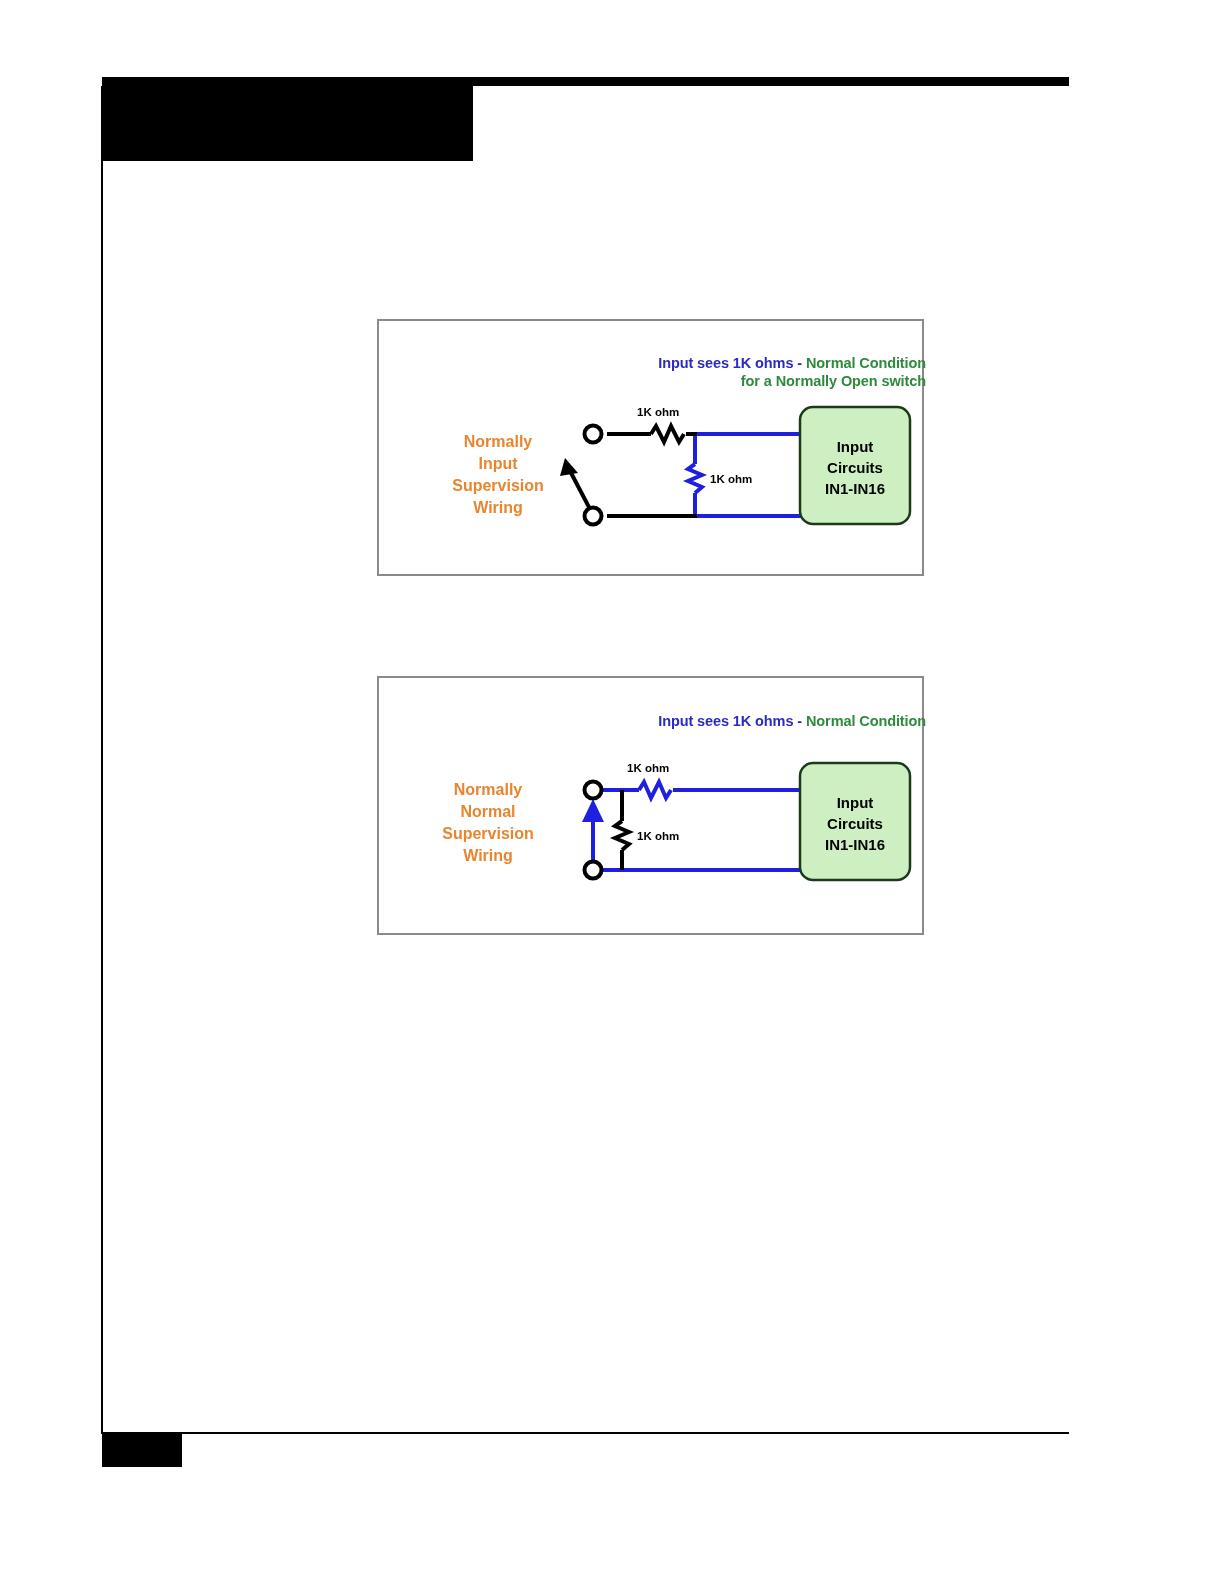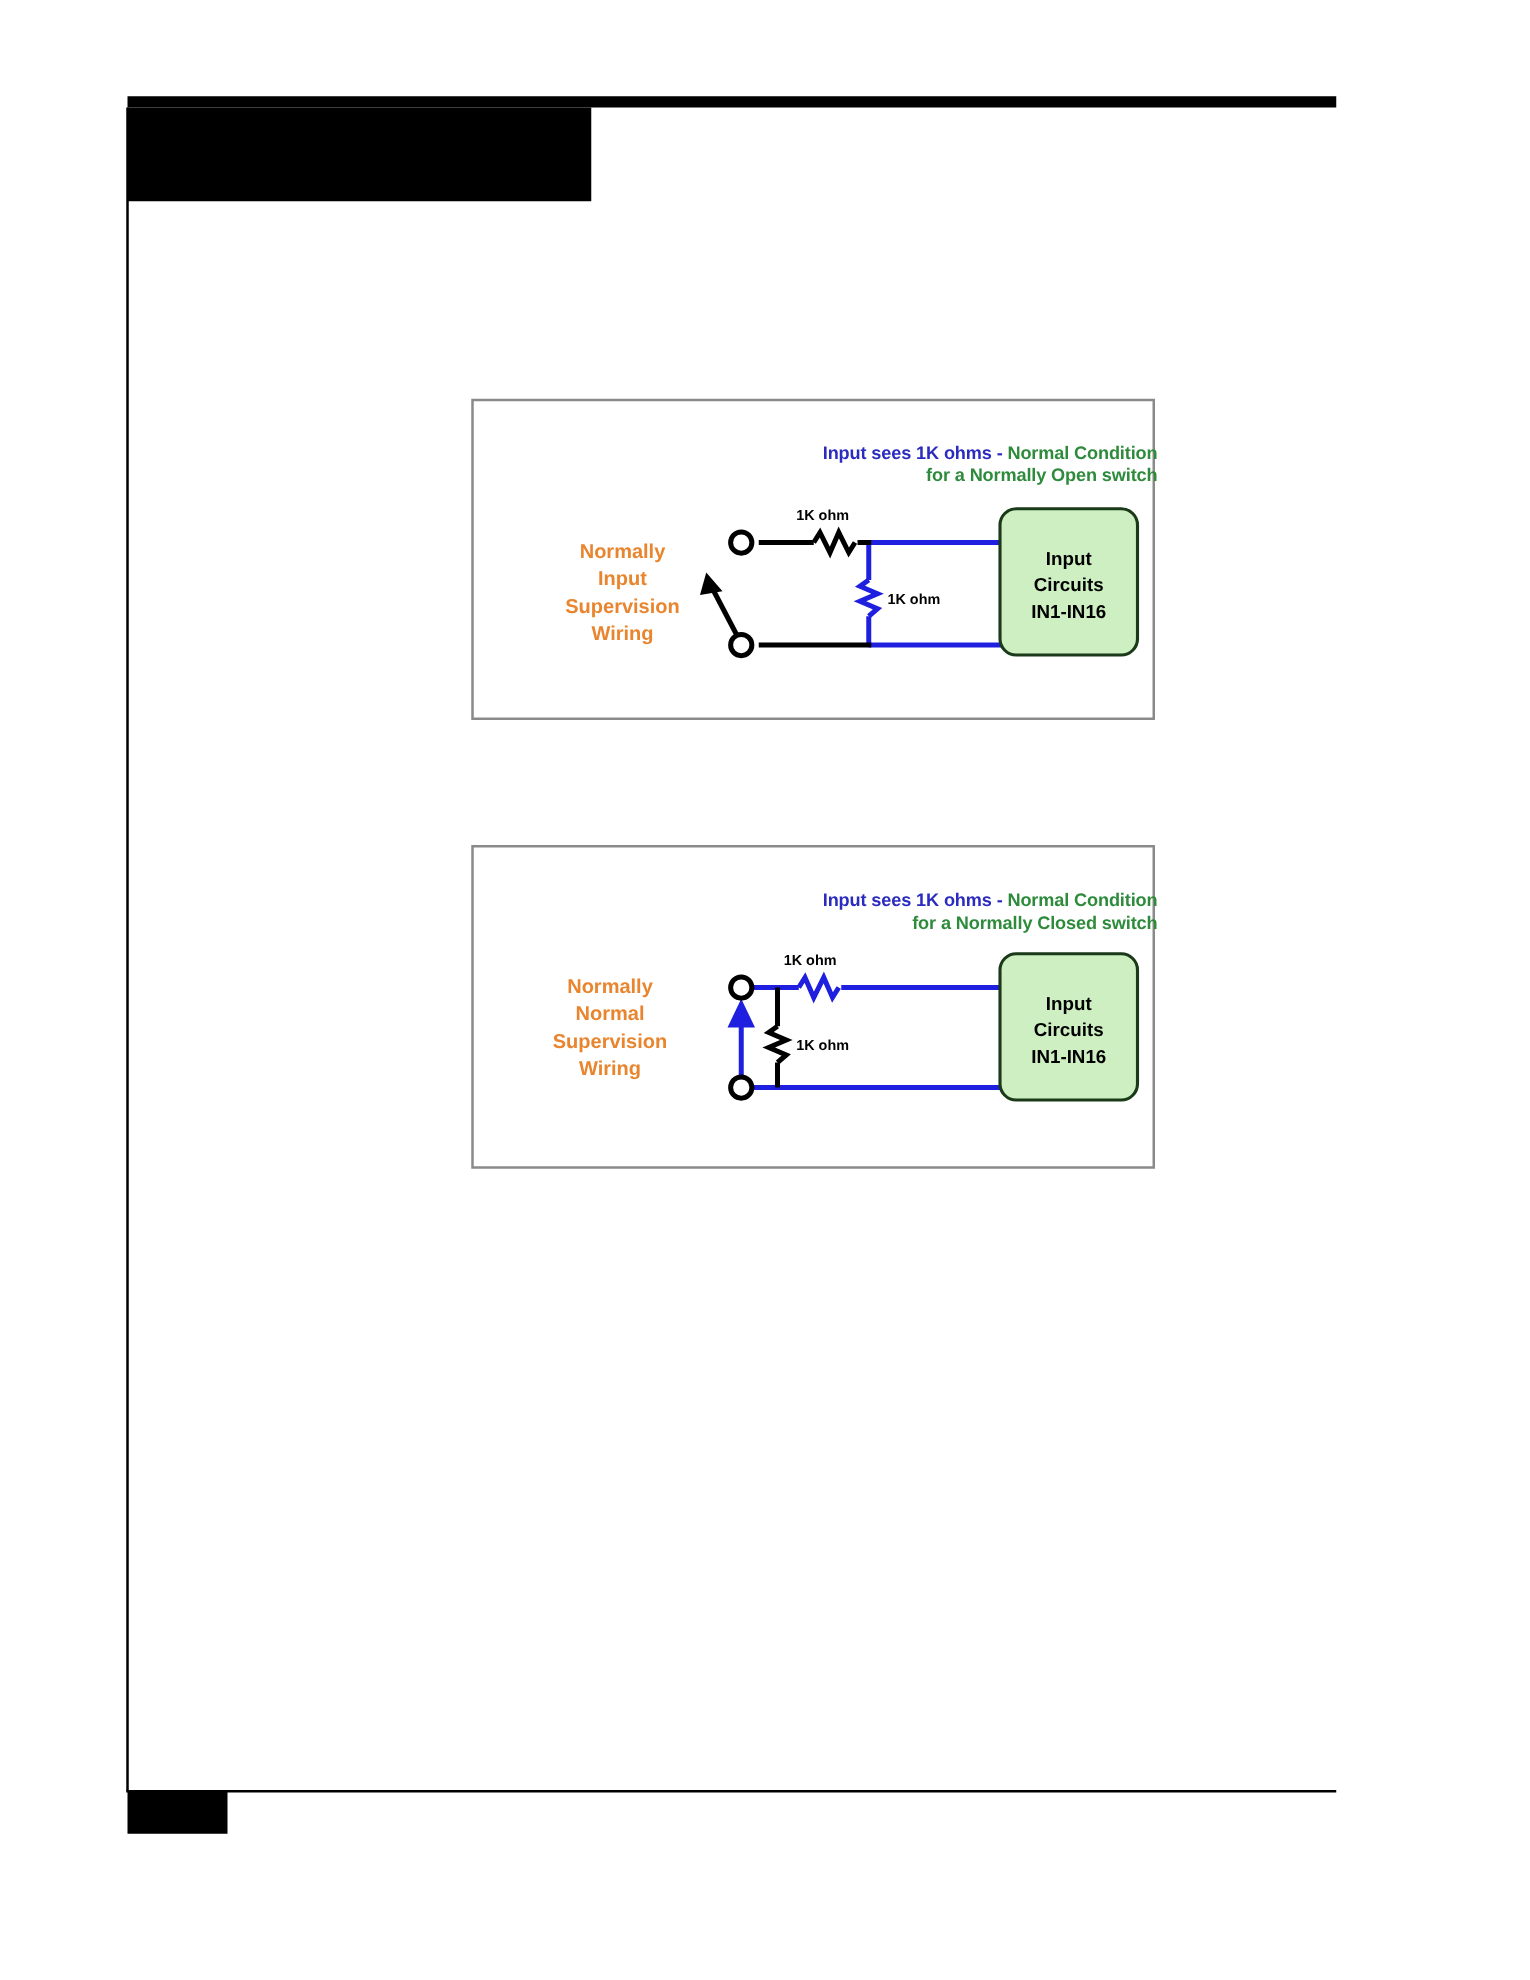--- a/index.html
+++ b/index.html
@@ -177,21 +177,20 @@
     </svg>
   </div>
 </div>
 
 <div class="figure" id="figure-2">
   <div class="fig-inner">
 
     <div class="fig-caption" style="left:0; top:34px; width:547px;">
       <span class="cap-blue">Input sees 1K ohms - </span><span class="cap-green">Normal Condition</span>
     </div>
-    <div class="fig-caption cap-green" style="left:0; top:52px; width:547px;">for a Normally Closed switch</div>
 
     <div class="side-label" style="left:4px; top:101px; width:210px;">
       <div>Normally</div>
       <div>Normal</div>
       <div>Supervision</div>
       <div>Wiring</div>
     </div>
 
     <svg class="circuit-svg" viewBox="0 0 547 259">
 

